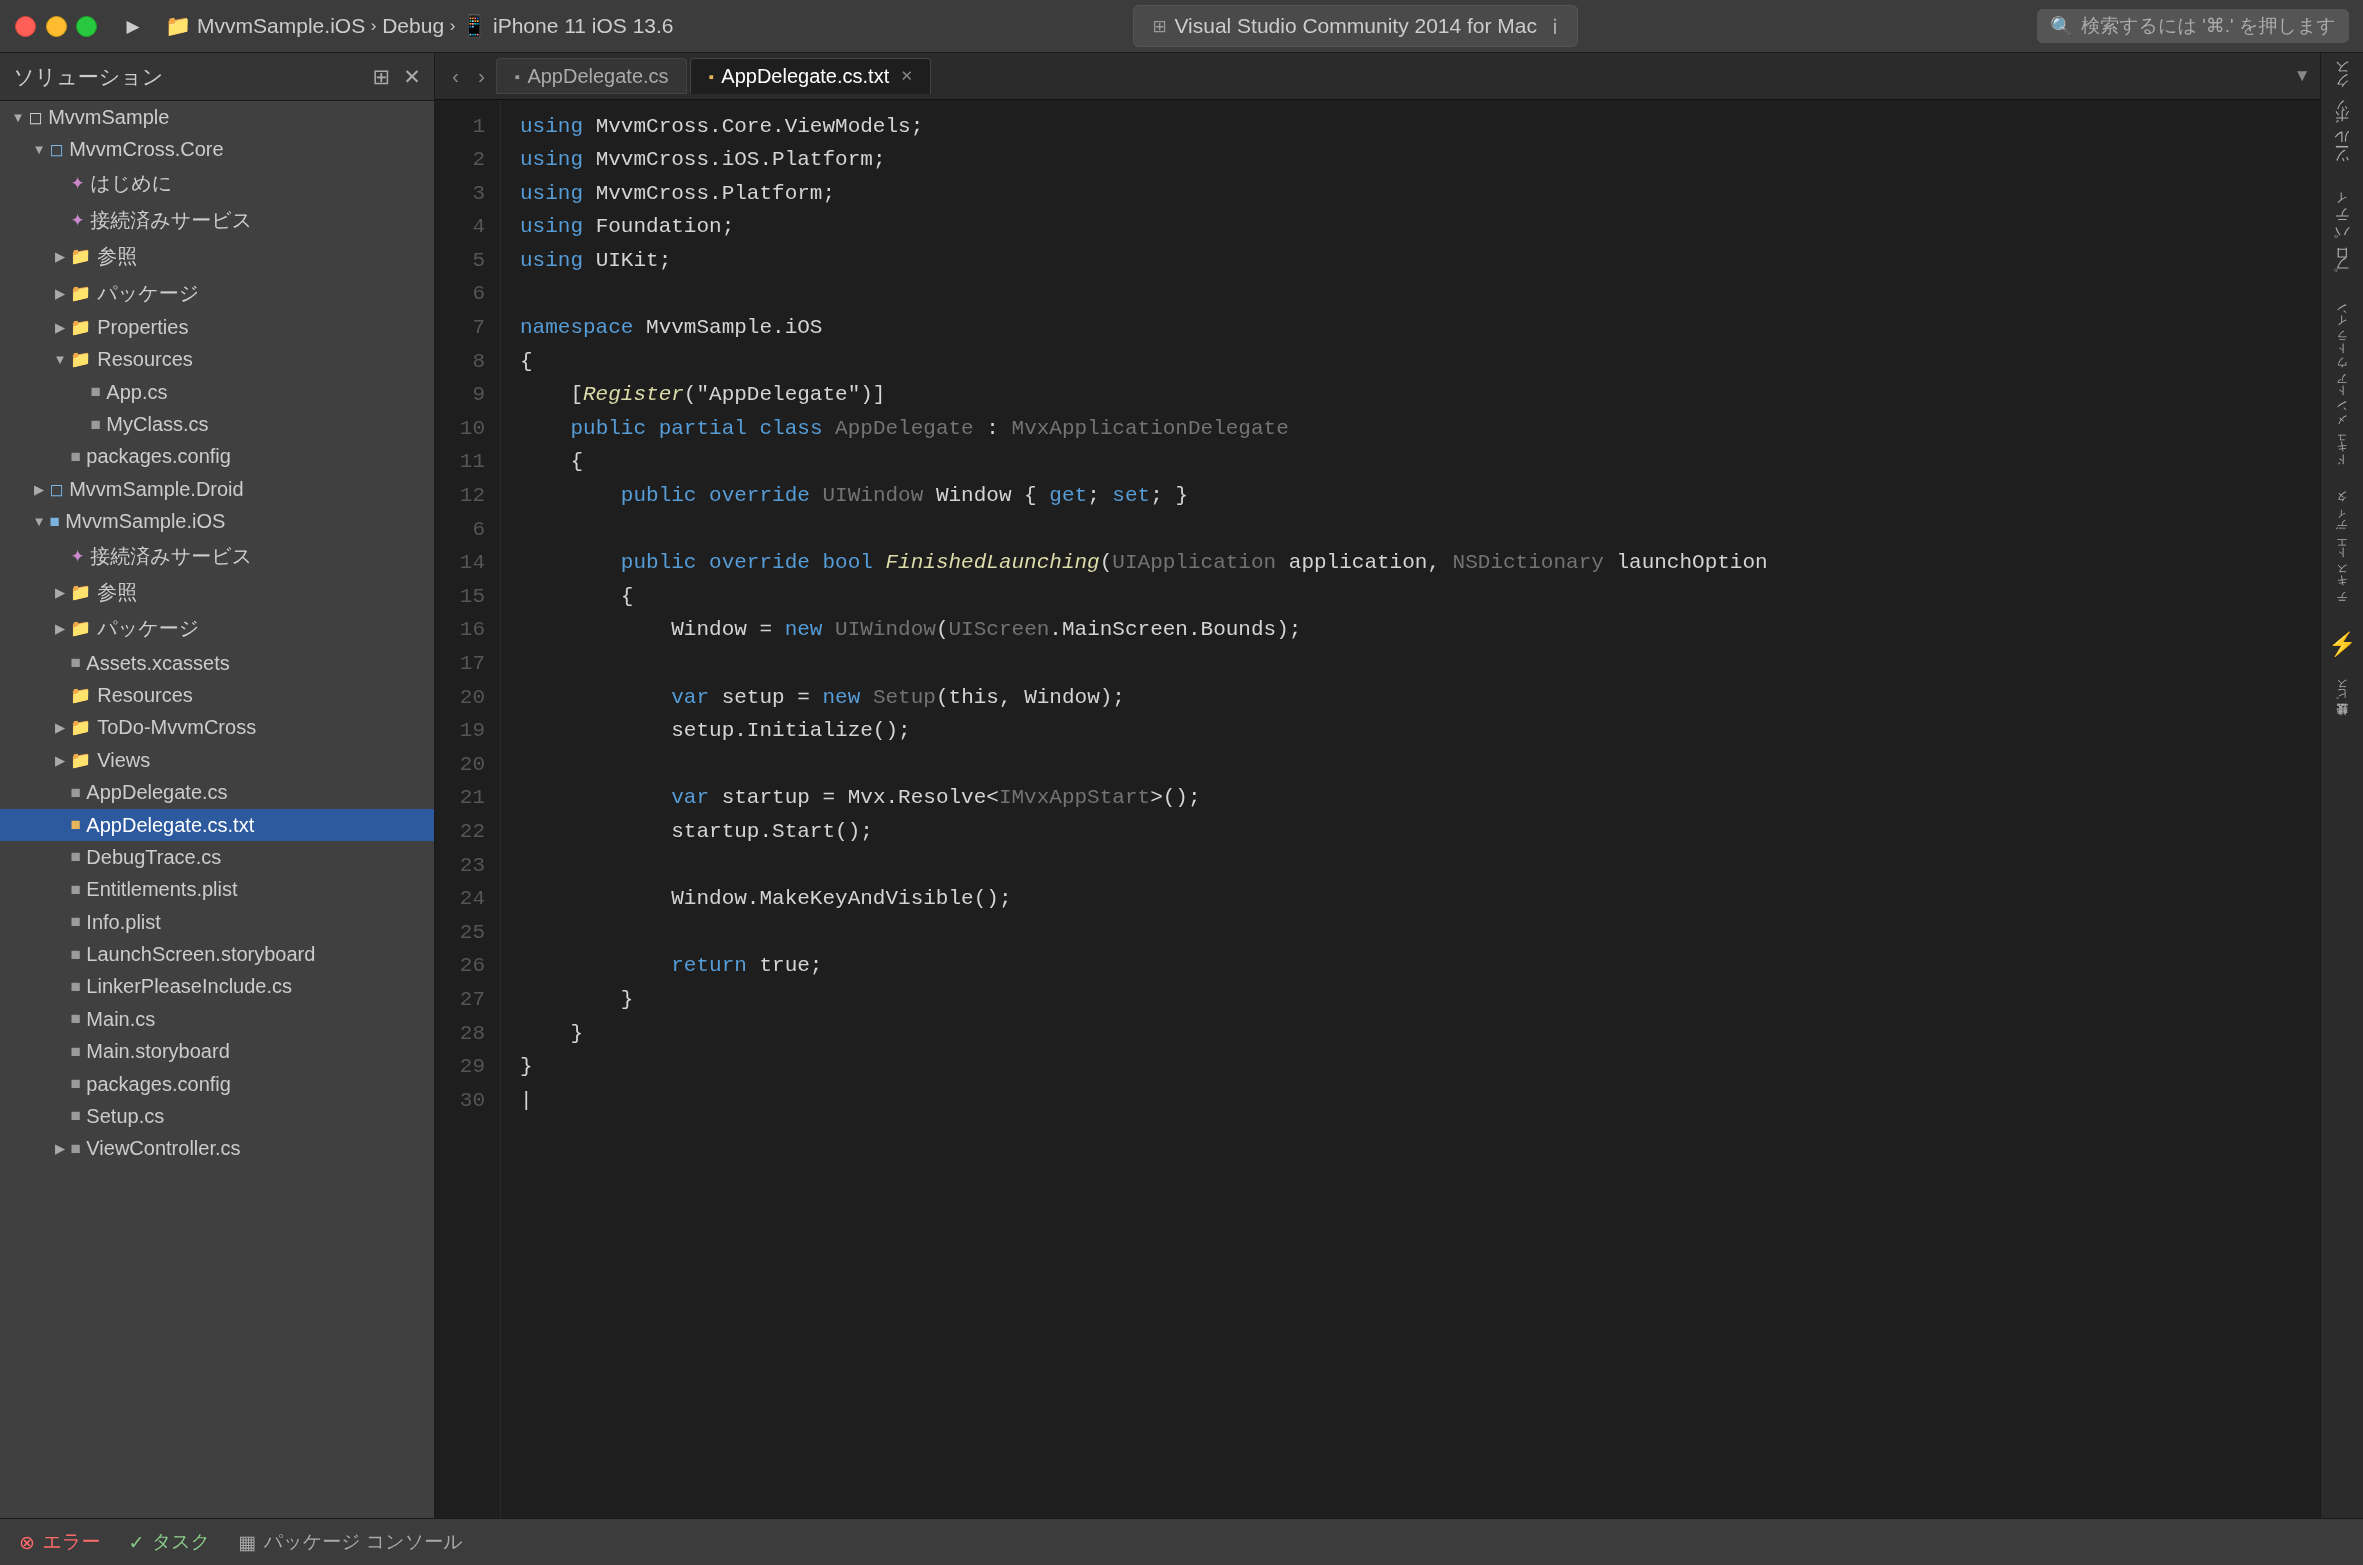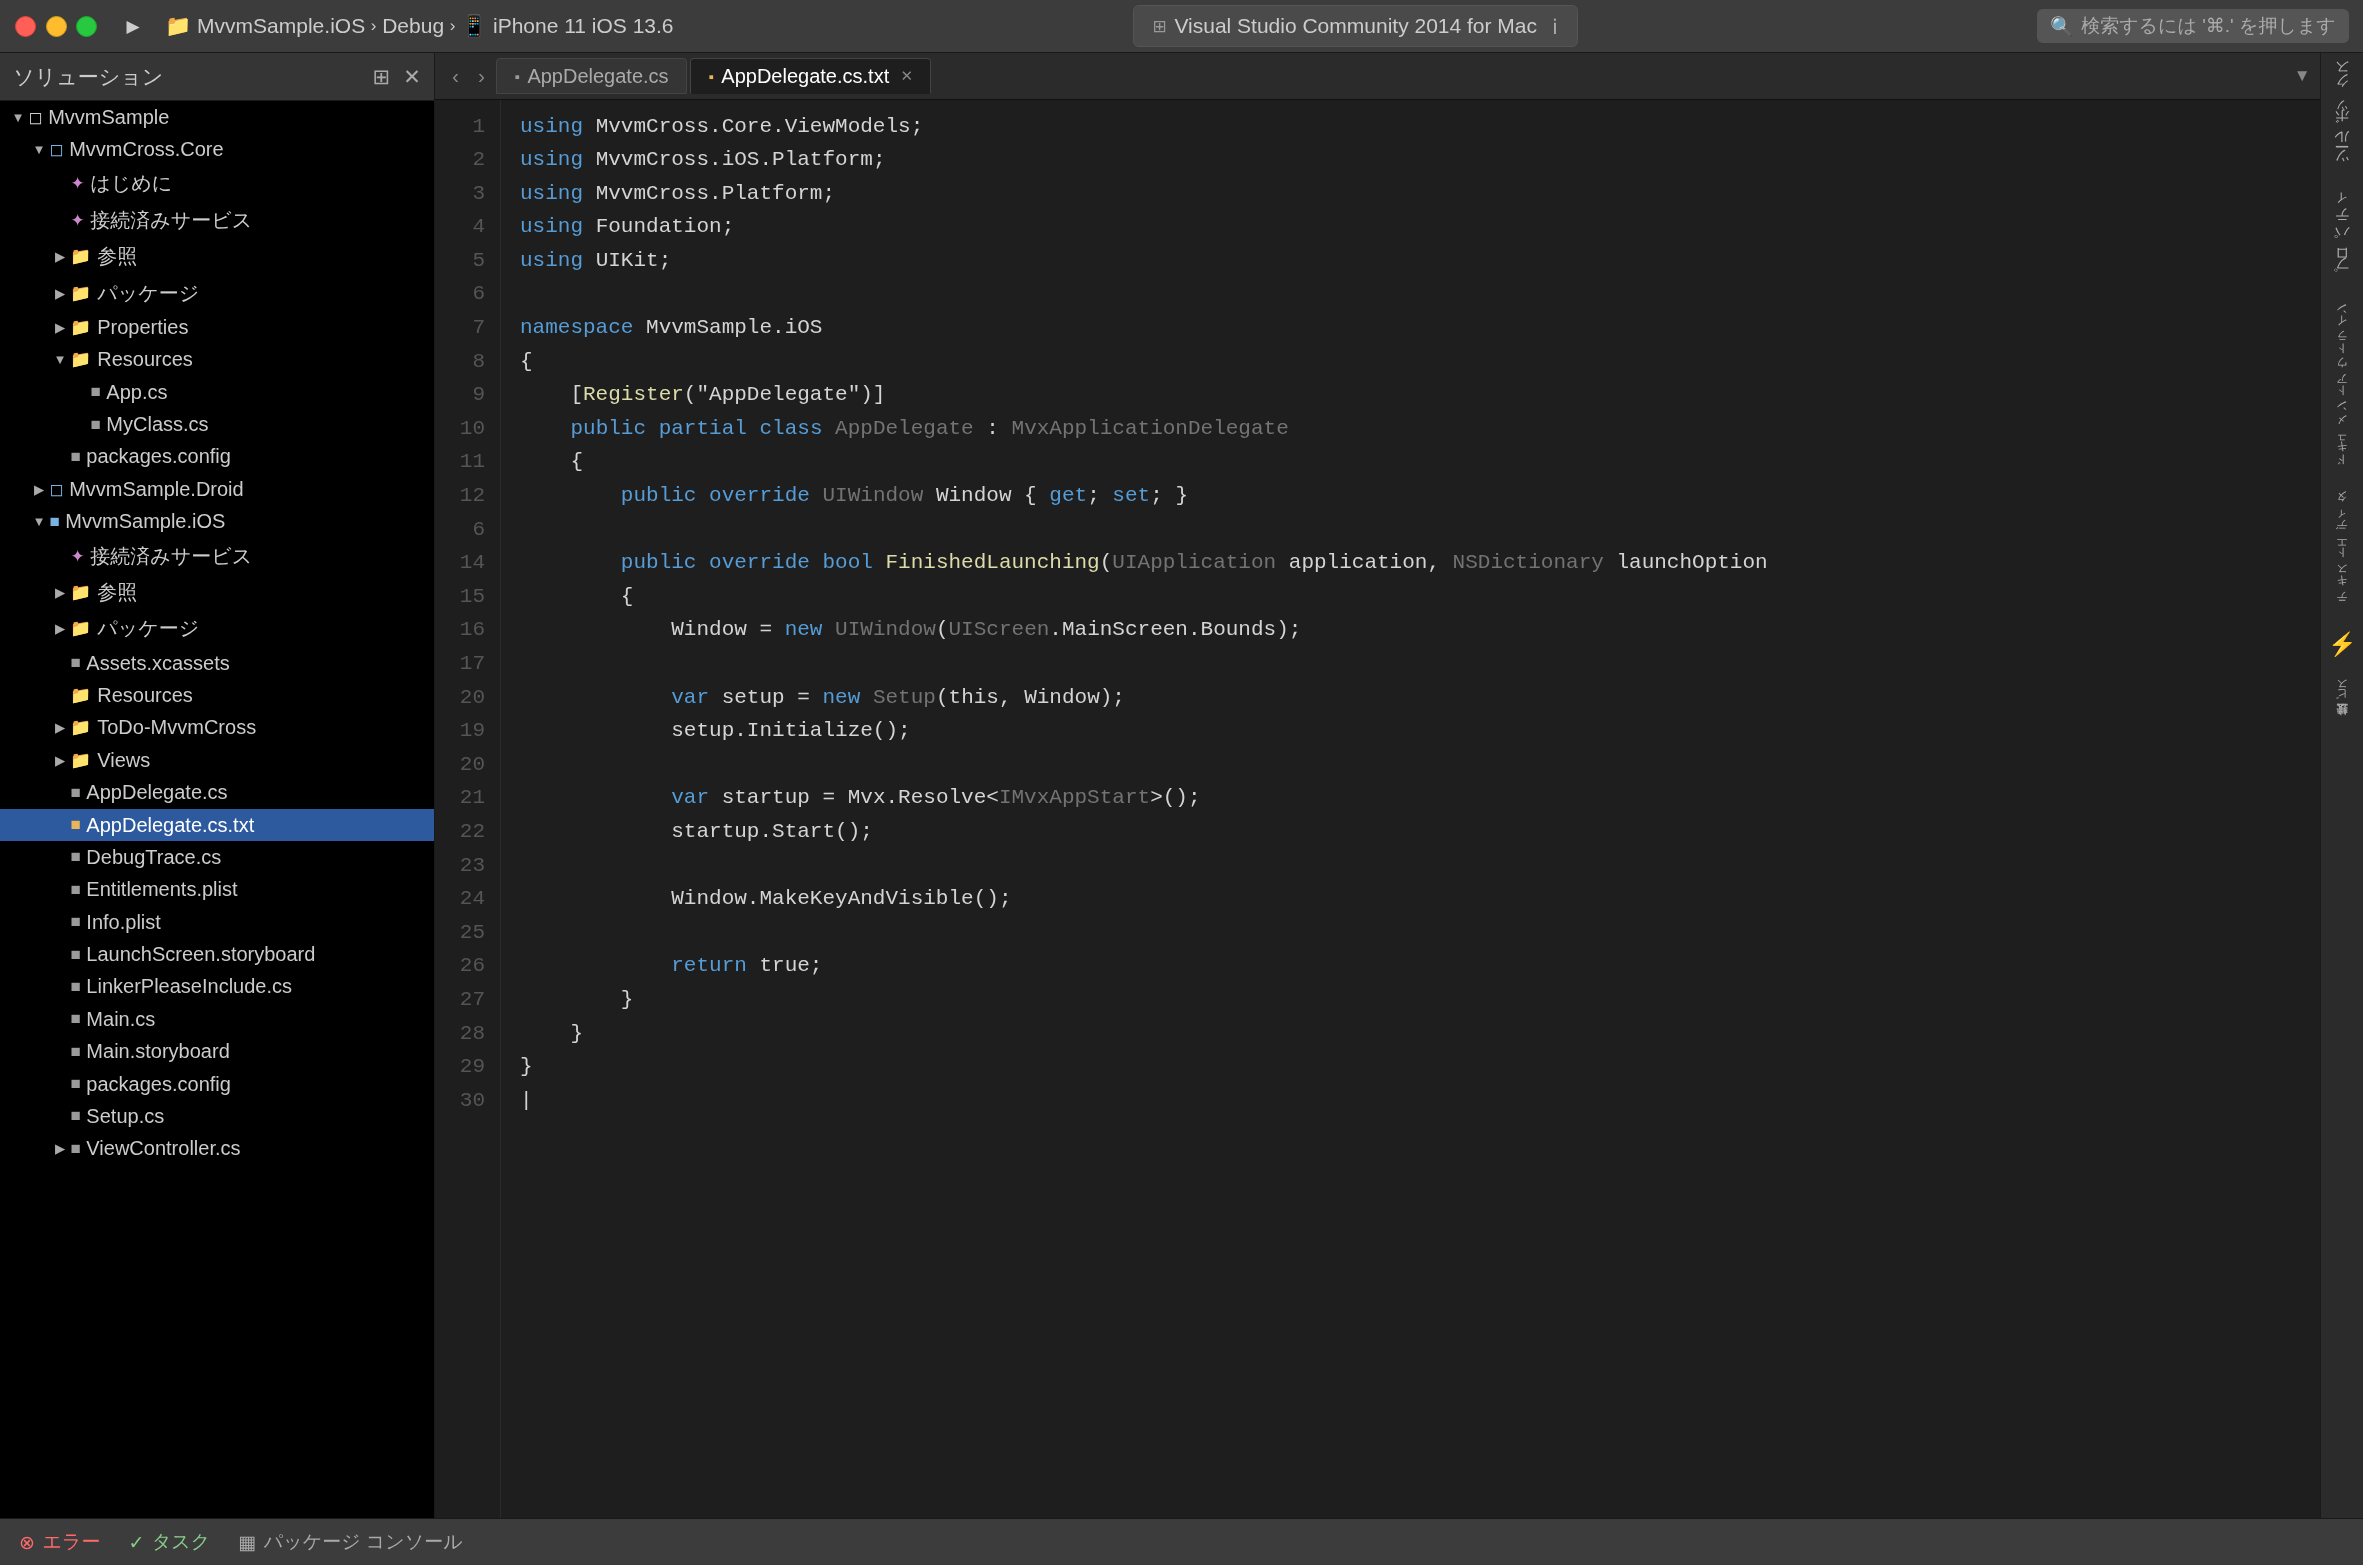--- a/index.html
+++ b/index.html
@@ -87,21 +87,21 @@
 
     
     .main-layout {
       display: flex;
       height: calc(1565px - 53px - 47px);
     }
 
     
     .sidebar {
       width: 435px;
-      background: #000000;
+      background: #404040;
       border-right: 0.9px solid #1a1a1a;
       overflow-y: auto;
       flex-shrink: 0;
     }
     .sidebar-header {
       display: flex;
       align-items: center;
       justify-content: space-between;
       padding: 9.5px 13.2px;
       background: #353535;
@@ -218,21 +218,21 @@
       white-space: pre;
       flex: 1;
     }
     .code-line { line-height: 1.6; min-height: 1.6em; }
 
     
     .kw { color: #569cd6; }
     .cls { color: #737373; }
     .ns { color: #d4d4d4; }
     .punc { color: #d4d4d4; }
-    .fn { color: #dcdcaa; }
+    .fn { color: #dcdcaa; font-style: italic; }
     .plain { color: #d4d4d4; }
 
     
     .right-sidebar {
       width: 44px;
       background: #2b2b2b;
       border-left: 0.9px solid #1a1a1a;
       display: flex;
       flex-direction: column;
       align-items: center;

